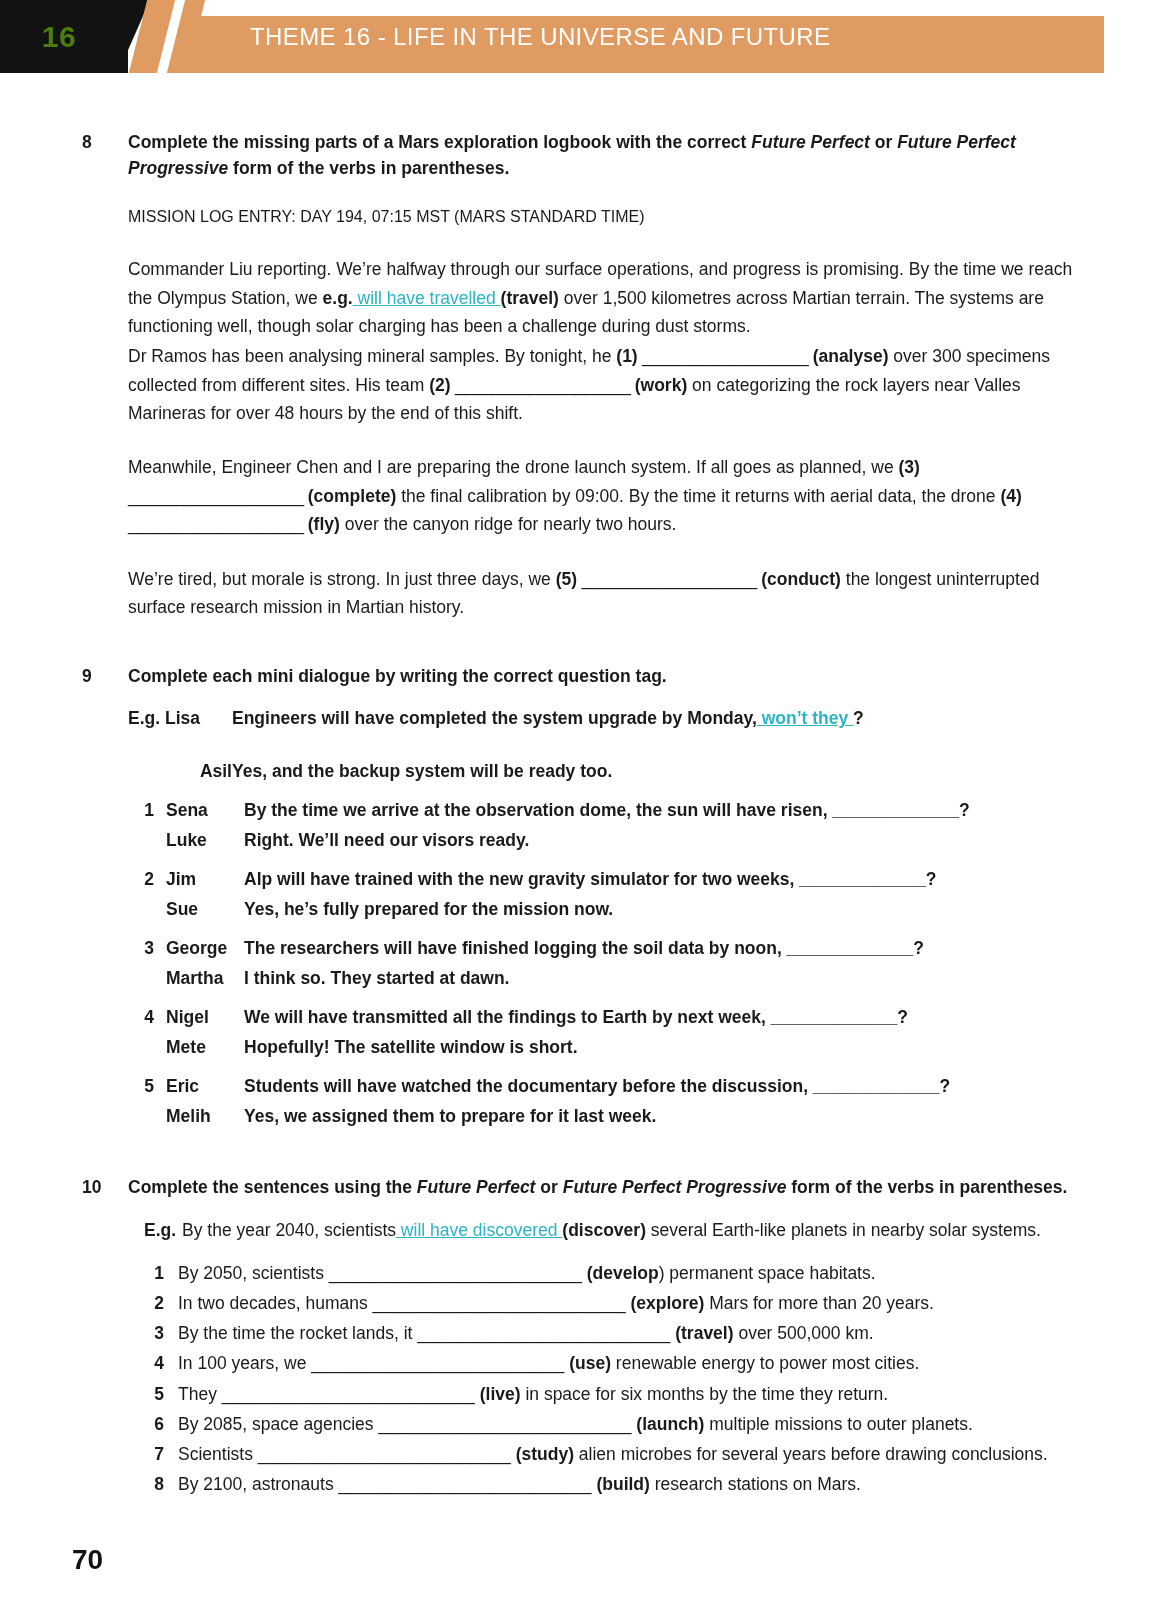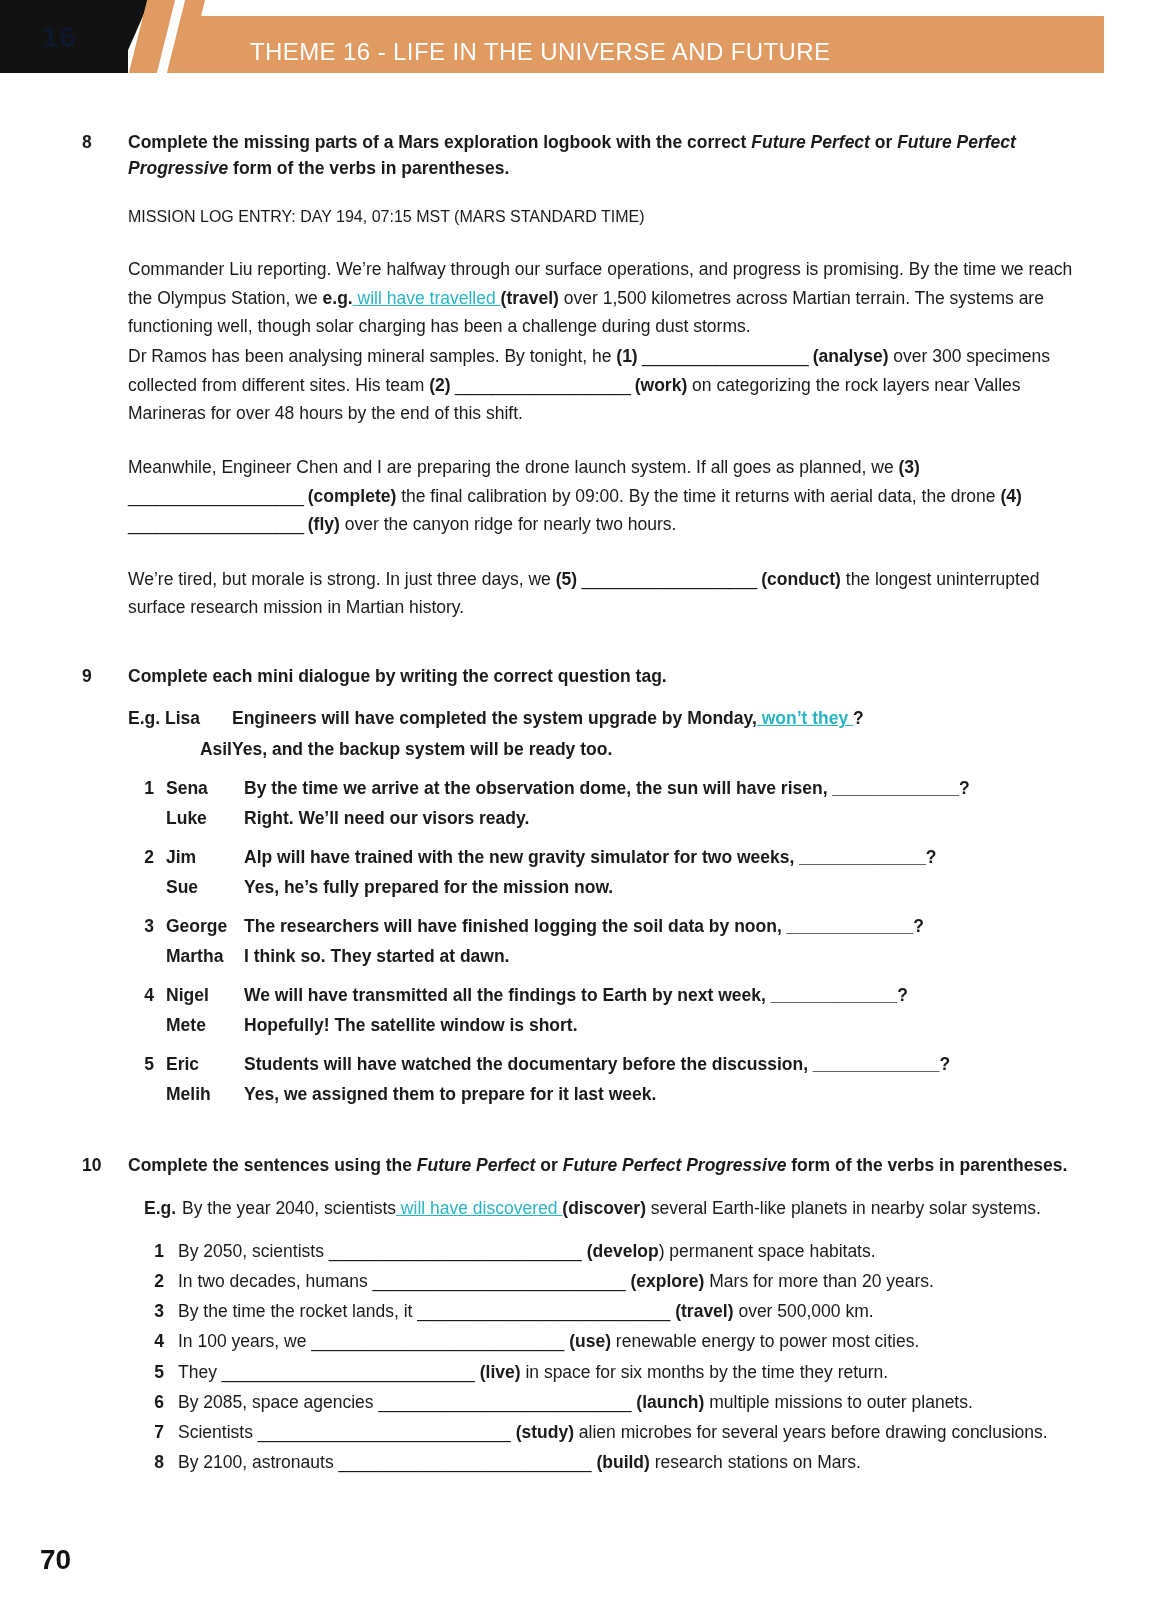--- a/index.html
+++ b/index.html
@@ -37,21 +37,21 @@
     border-right: 32px solid transparent;
   }
   .hdr-number {
     position: absolute;
     left: 0; top: 0;
     width: 118px;
     height: 73px;
     display: flex;
     align-items: center;
     justify-content: center;
-    color: #0f172a;
+    color: #4d7c0f;
     font-size: 30px;
     font-weight: bold;
     letter-spacing: 0.5px;
   }
   .hdr-bar1 {
     position: absolute;
     left: 138px; top: 0;
     width: 28px; height: 73px;
     background: #e09b63;
     transform: skewX(-14deg);
@@ -72,21 +72,21 @@
   }
   .hdr-main-slant {
     position: absolute;
     left: 186px; top: 16px;
     width: 0; height: 0;
     border-bottom: 57px solid #e09b63;
     border-left: 14px solid transparent;
   }
   .hdr-title {
     position: absolute;
-    left: 250px; top: 38px;
+    left: 250px; top: 23px;
     font-size: 24px;
     color: #ffffff;
     letter-spacing: 0.4px;
     font-weight: 400;
   }
 
   
   .content {
     position: relative;
     padding: 45px 56px 0 82px;
@@ -195,21 +195,21 @@
   .eg-block .lbl {
     flex: 0 0 38px;
     font-weight: bold;
   }
 
   .spacer-lg { height: 42px; }
 
   
   .page-number {
     position: absolute;
-    left: 40px;
+    left: 72px;
     bottom: 48px;
     font-size: 28px;
     font-weight: bold;
     color: #121212;
   }
 </style>
 </head>
 <body>
 
 <div class="header">
@@ -252,21 +252,21 @@
       <div class="ex-title">Complete each mini dialogue by writing the correct question tag.</div>
     </div>
 
     <div class="body-indent dlg">
 
       <div class="dlg-row">
         <div class="eg-label"><span>E.g.</span> <span>Lisa</span></div>
         <div class="dlg-text"><span>Engineers will have completed the system upgrade by Monday,</span><span class="eg-ans"> won’t they </span><span>?</span></div>
       </div>
       <div class="dlg-row">
-        <div class="eg-label" style="text-align:right;padding-right:0;">Asil</div>
+        <div class="eg-label" style="text-align:right;padding-right:0;margin-top:22px;">Asil</div>
         <div class="dlg-text">Yes, and the backup system will be ready too.</div>
       </div>
 
       <div class="dlg-group">
         <div class="dlg-row">
           <div class="dlg-n">1</div>
           <div class="dlg-name">Sena</div>
           <div class="dlg-text">By the time we arrive at the observation dome, the sun will have risen, _____________?</div>
         </div>
         <div class="dlg-row">

